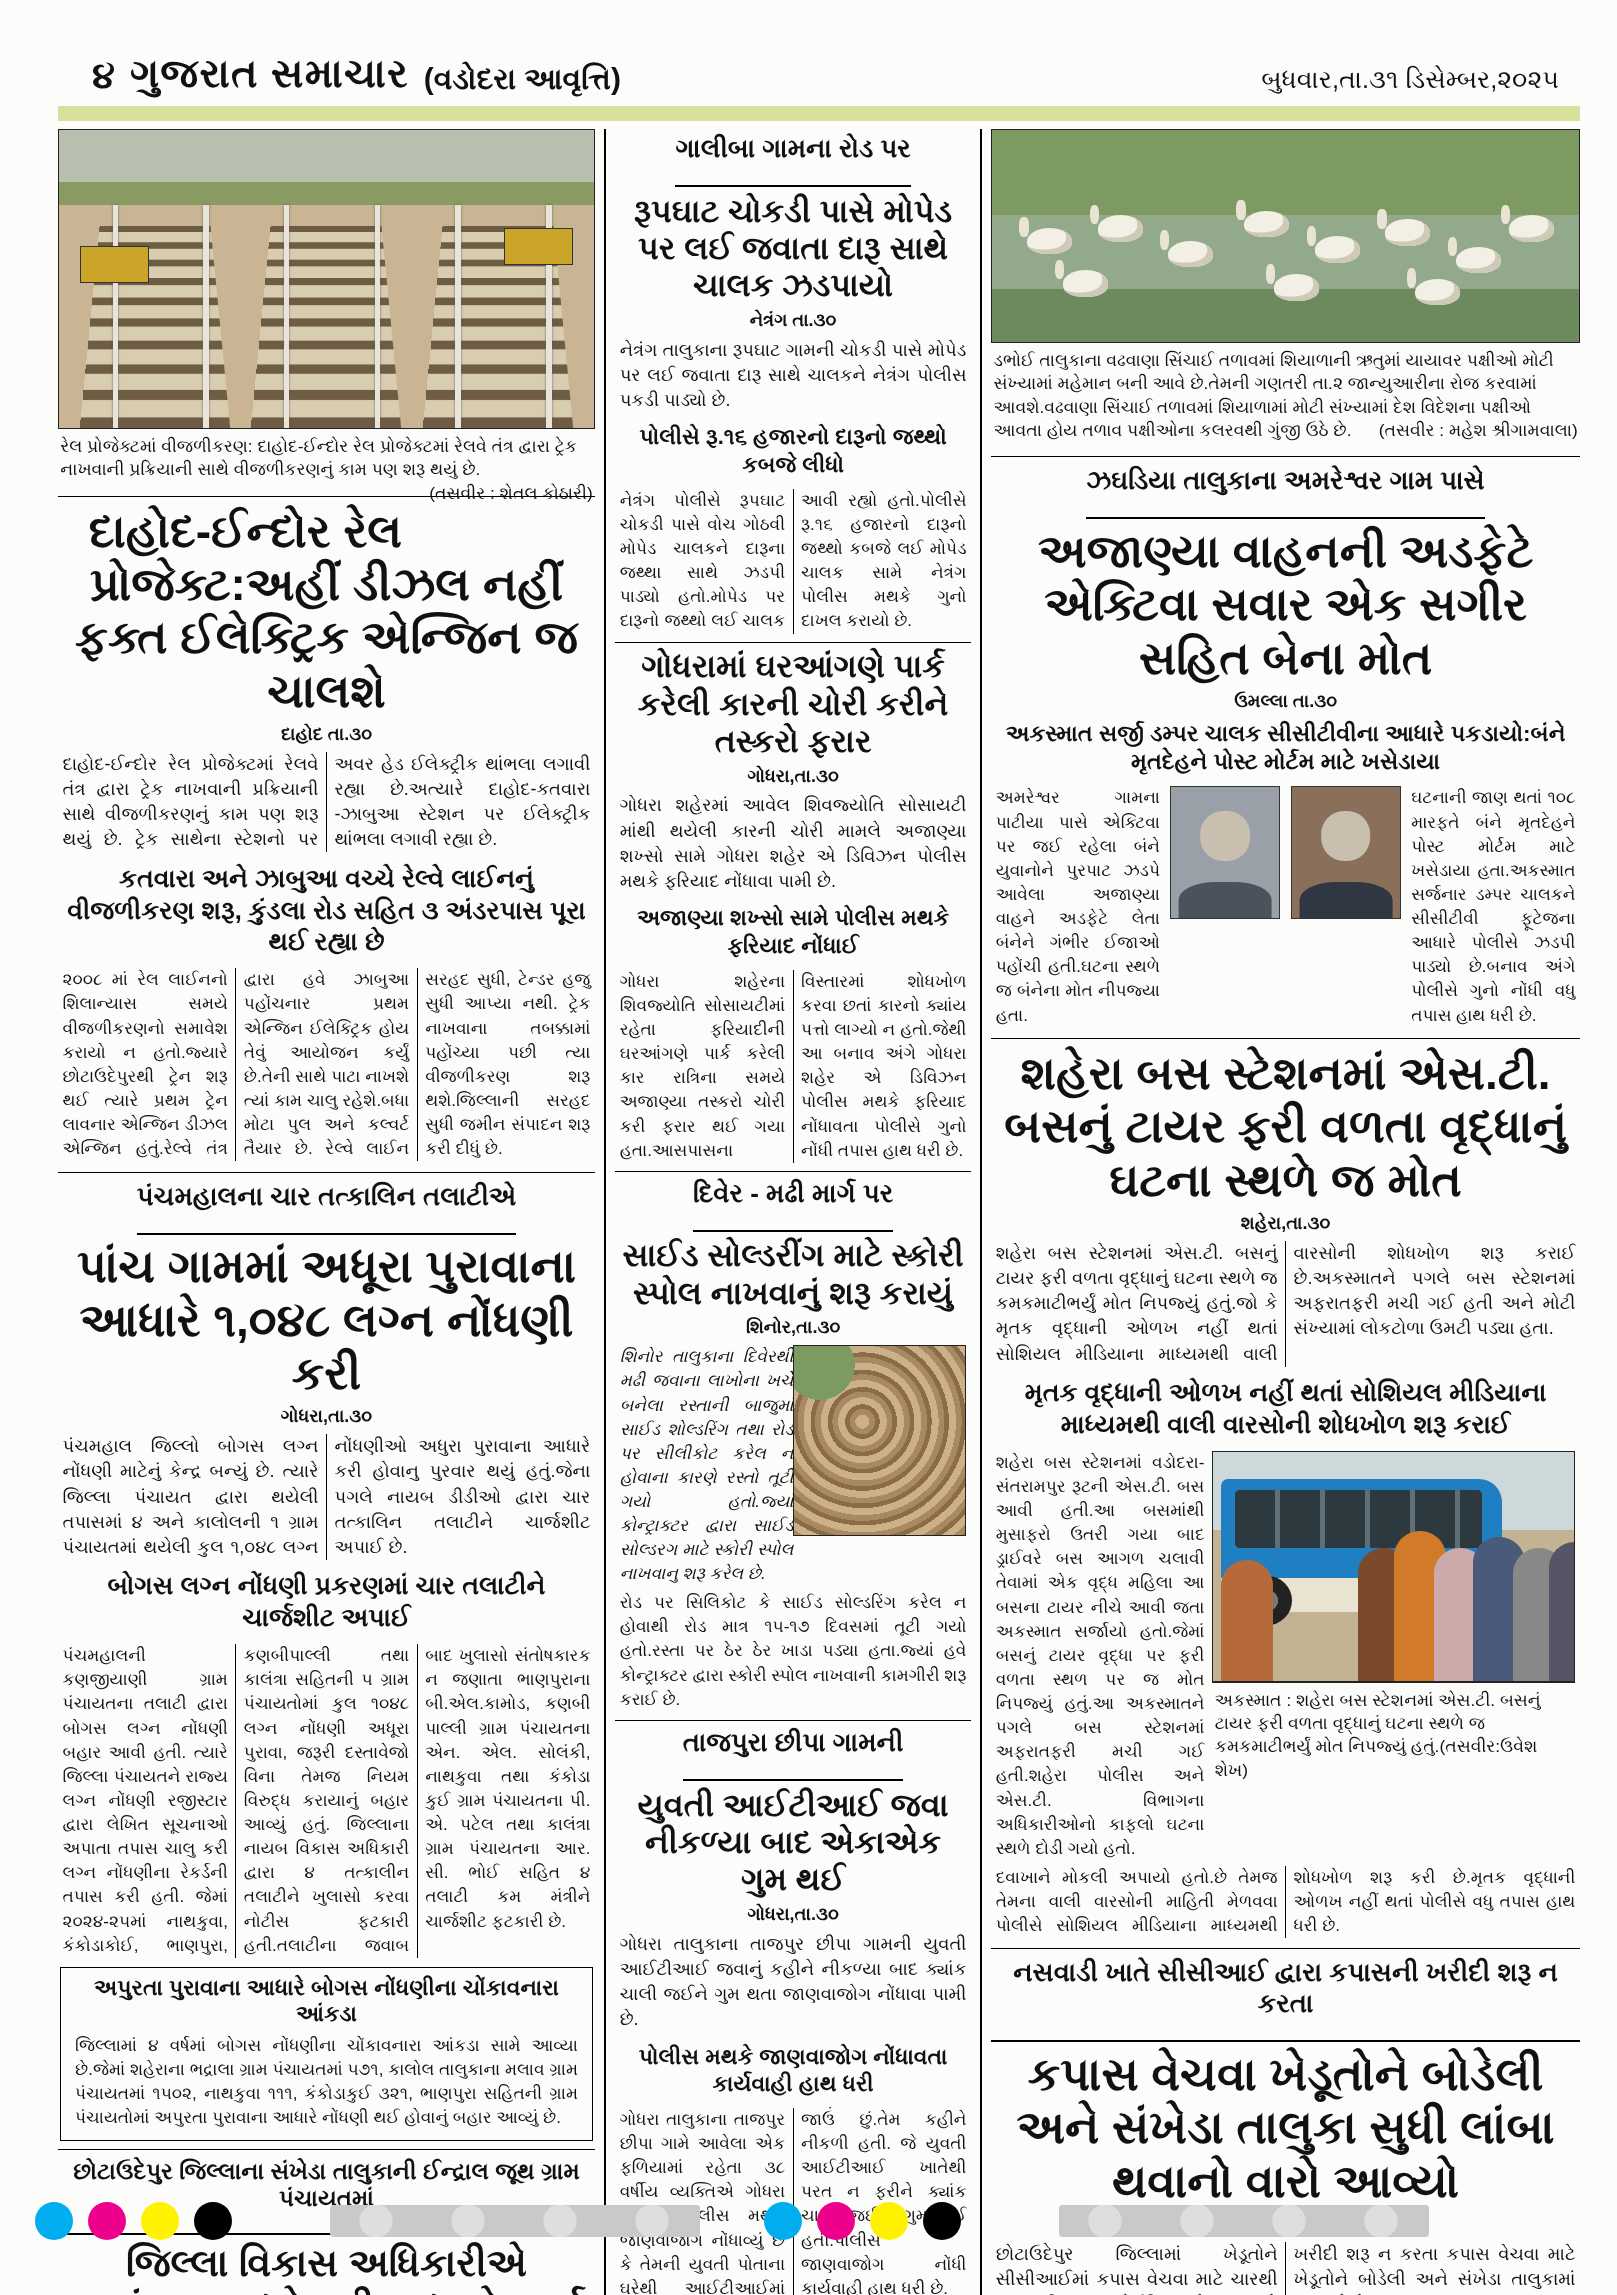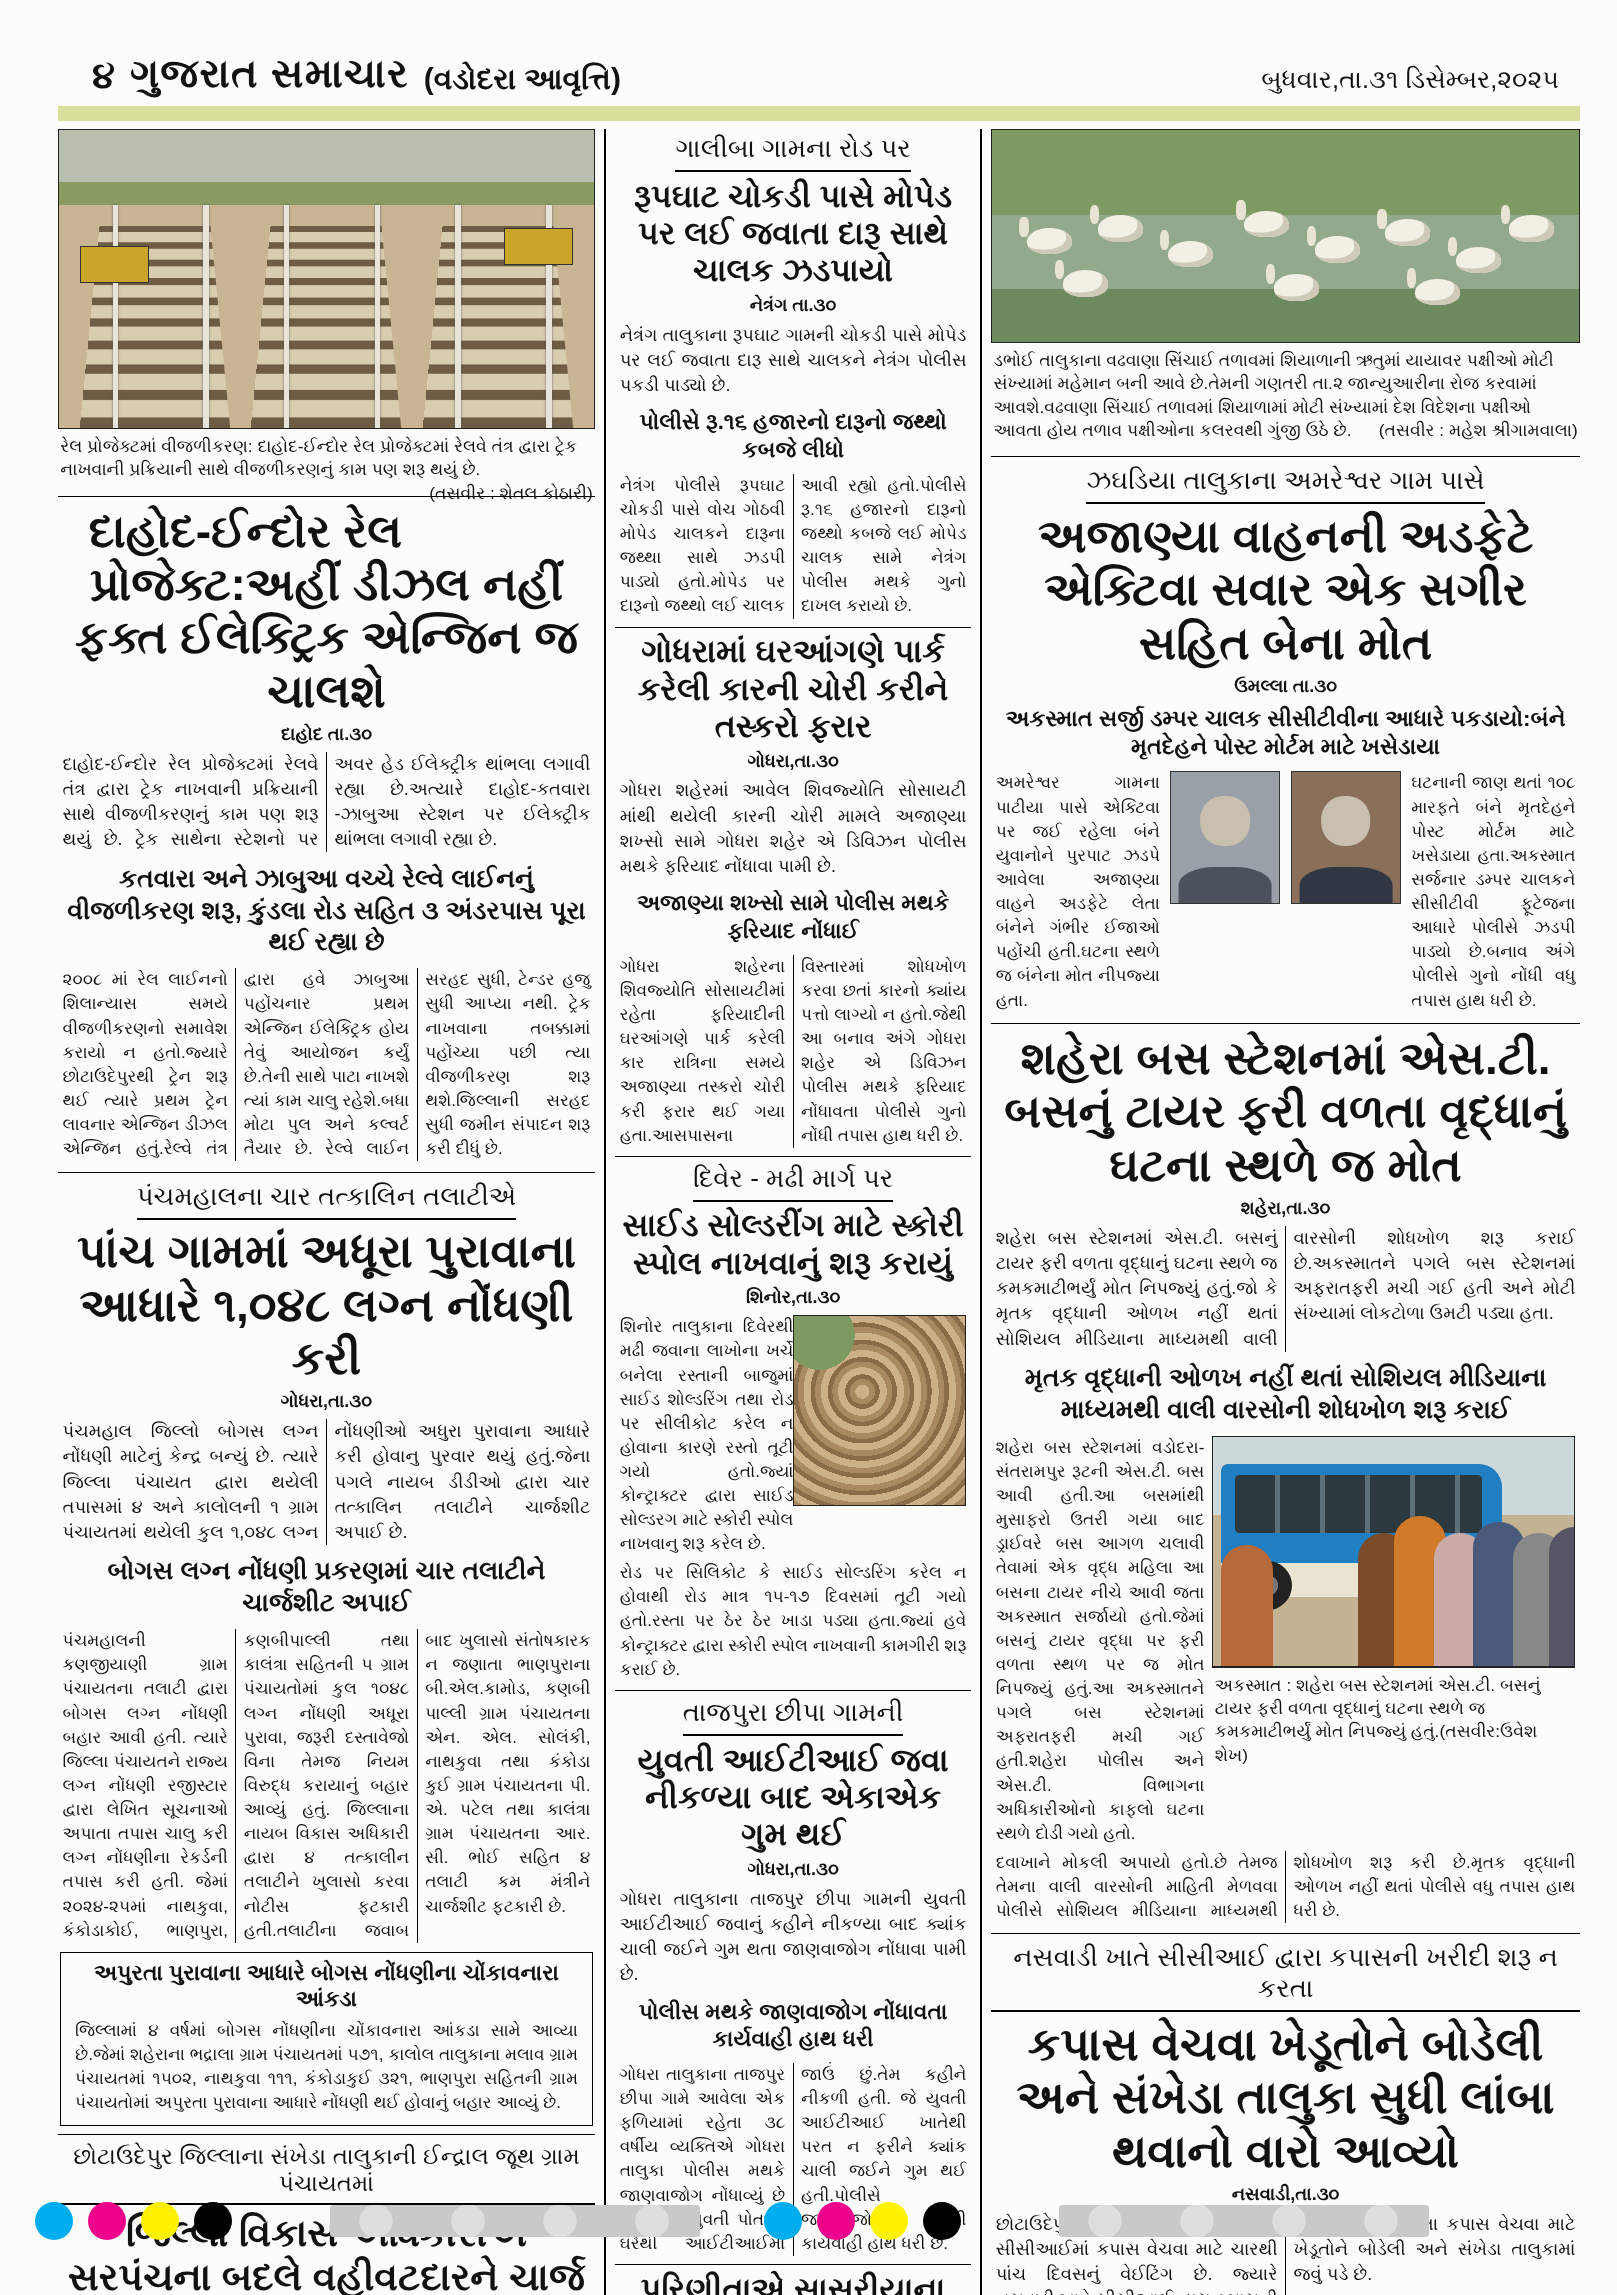--- a/index.html
+++ b/index.html
@@ -19,21 +19,21 @@
   .content { display:flex; padding:8px 37px 0 58px; }
   .vrule { width:1.7px; background:#000; margin:0 9.2px; }
   .colL { width:537px; }
   .colM { width:356px; }
   .colR { flex:1; }
 
   .hr { border-top:1.7px solid #000; margin:8px 0; }
   .hr-thin { border-top:1.2px solid #000; margin:5.8px 0; }
 
   .kicker-wrap { text-align:center; margin:3.5px 0 5.8px; }
-  .kicker { display:inline-block; font-size:26px; font-weight:normal; border-bottom:2.3px solid #000; padding-bottom:6px; }
+  .kicker { display:inline-block; font-size:26px; font-weight:bold; border-bottom:2.3px solid #000; padding-bottom:21px; }
   .headline { font-weight:bold; text-align:center; line-height:1.16; margin:5.8px 3.5px; }
   .h-xl { font-size:46px; }
   .h-lg { font-size:38px; }
   .h-md { font-size:32px; }
   .dateline { font-size:18px; font-weight:bold; text-align:center; margin:4.6px 0; }
   .lead { font-size:18px; line-height:1.4; text-align:justify; padding:2.3px 4.6px; }
   .cols2 { column-count:2; column-gap:16px; column-rule:0.9px solid #000; }
   .cols3 { column-count:3; column-gap:16px; column-rule:0.9px solid #000; }
   .subhead { font-size:25.4px; font-weight:bold; text-align:center; line-height:1.25; margin:8px 4.6px; }
   .body-txt { font-size:17px; line-height:1.42; text-align:justify; padding:2.3px 4.6px; }
@@ -176,21 +176,21 @@
         <div class="subhead" style="font-size:22px">અજાણ્યા શખ્સો સામે પોલીસ મથકે ફરિયાદ નોંધાઈ</div>
         <div class="body-txt cols2">ગોધરા શહેરના શિવજ્યોતિ સોસાયટીમાં રહેતા ફરિયાદીની ઘરઆંગણે પાર્ક કરેલી કાર રાત્રિના સમયે અજાણ્યા તસ્કરો ચોરી કરી ફરાર થઈ ગયા હતા.આસપાસના વિસ્તારમાં શોધખોળ કરવા છતાં કારનો ક્યાંય પત્તો લાગ્યો ન હતો.જેથી આ બનાવ અંગે ગોધરા શહેર એ ડિવિઝન પોલીસ મથકે ફરિયાદ નોંધાવતા પોલીસે ગુનો નોંધી તપાસ હાથ ધરી છે.</div>
       </div>
 
       <div class="hr-thin"></div>
 
       <div>
         <div class="kicker-wrap"><span class="kicker">દિવેર - મઢી માર્ગ પર</span></div>
         <div class="headline h-md">સાઈડ સોલ્ડરીંગ માટે સ્કોરી સ્પોલ નાખવાનું શરૂ કરાયું</div>
         <div class="dateline">શિનોર,તા.૩૦</div>
-        <div style="display:flex; gap:0; padding:2.3px 4.6px;">
+        <div style="display:flex; gap:0; padding:2.3px 4.6px;font-style:italic;">
           <div class="body-txt" style="flex:1; padding:0">શિનોર તાલુકાના દિવેરથી મઢી જવાના લાખોના ખર્ચે બનેલા રસ્તાની બાજુમાં સાઈડ શોલ્ડરિંગ તથા રોડ પર સીલીકોટ કરેલ ન હોવાના કારણે રસ્તો તૂટી ગયો હતો.જ્યાં કોન્ટ્રાક્ટર દ્વારા સાઈડ સોલ્ડરગ માટે સ્કોરી સ્પોલ નાખવાનુ શરૂ કરેલ છે.</div>
           <div class="photo rubble-photo"></div>
         </div>
         <div class="body-txt">રોડ પર સિલિકોટ કે સાઈડ સોલ્ડરિંગ કરેલ ન હોવાથી રોડ માત્ર ૧૫-૧૭ દિવસમાં તૂટી ગયો હતો.રસ્તા પર ઠેર ઠેર ખાડા પડ્યા હતા.જ્યાં હવે કોન્ટ્રાક્ટર દ્વારા સ્કોરી સ્પોલ નાખવાની કામગીરી શરૂ કરાઈ છે.</div>
       </div>
 
       <div class="hr-thin"></div>
 
       <div>
         <div class="kicker-wrap"><span class="kicker">તાજપુરા છીપા ગામની</span></div>

